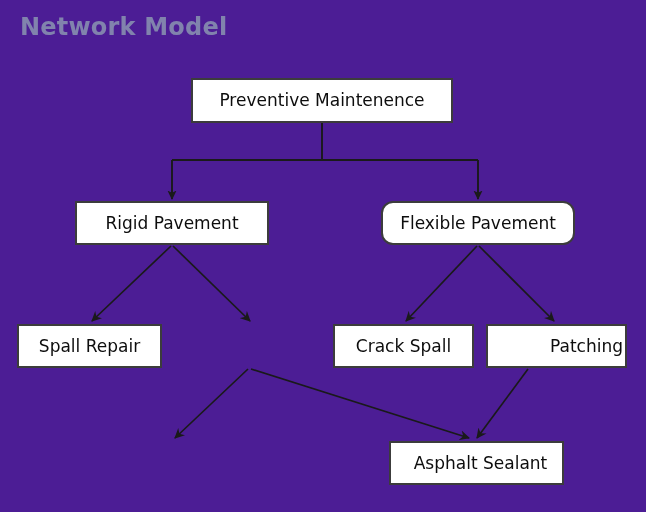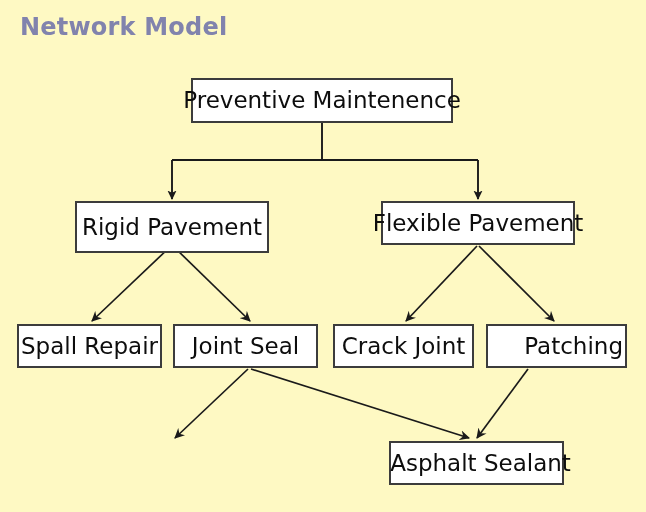--- a/index.html
+++ b/index.html
@@ -11,21 +11,21 @@
   body {
     width: 646px;
     height: 512px;
     overflow: hidden;
     font-family: "DejaVu Sans", "Liberation Sans", sans-serif;
   }
   #canvas {
     position: relative;
     width: 646px;
     height: 512px;
-    background: #fef9c3;
+    background: #4c1d95;
   }
   #diagram-title {
     position: absolute;
     left: 20px;
     top: 13px;
     font-family: "DejaVu Sans", "Liberation Sans", sans-serif;
     font-size: 24px;
     font-weight: bold;
     color: #8183ad;
     letter-spacing: 0.2px;
@@ -41,21 +41,21 @@
   .node {
     position: absolute;
     box-sizing: border-box;
     border: 2px solid #3c3c3c;
     background: #ffffff;
     display: flex;
     align-items: center;
     justify-content: center;
     color: #0d0d0d;
     font-family: "DejaVu Sans", "Liberation Sans", sans-serif;
-    font-size: 23px;
+    font-size: 17px;
     line-height: 1;
     white-space: nowrap;
     z-index: 2;
   }
   .node-label {
     display: block;
     padding: 0 2px;
   }
 </style>
 </head>
@@ -89,38 +89,35 @@
     <path d="M 248 369 L 175 438" stroke="#1a1a1a" stroke-width="1.7" fill="none" marker-end="url(#arrow-diag)"></path>
     <path d="M 251 369 L 469 438" stroke="#1a1a1a" stroke-width="1.7" fill="none" marker-end="url(#arrow-diag)"></path>
 
     <path d="M 528 369 L 477 438" stroke="#1a1a1a" stroke-width="1.7" fill="none" marker-end="url(#arrow-diag)"></path>
   </svg>
 
   <div class="node" style="left:191px; top:78px; width:262px; height:45px;">
     <span class="node-label">Preventive Maintenence</span>
   </div>
 
-  <div class="node" style="left:75px; top:201px; width:194px; height:52px;">
+  <div class="node" style="left:75px; top:201px; width:194px; height:44px;">
     <span class="node-label">Rigid Pavement</span>
   </div>
 
-  <div class="node" style="left:381px; top:201px; width:194px; height:44px;">
+  <div class="node" style="left:381px; top:201px; width:194px; height:44px;border-radius:12px;">
     <span class="node-label">Flexible Pavement</span>
   </div>
 
   <div class="node" style="left:17px; top:324px; width:145px; height:44px;">
     <span class="node-label">Spall Repair</span>
   </div>
 
-  <div class="node" style="left:173px; top:324px; width:145px; height:44px;">
-    <span class="node-label">Joint Seal</span>
-  </div>
 
   <div class="node" style="left:333px; top:324px; width:141px; height:44px;">
-    <span class="node-label">Crack Joint</span>
+    <span class="node-label">Crack Spall</span>
   </div>
 
   <div class="node" style="left:486px; top:324px; width:141px; height:44px;justify-content:flex-end;">
     <span class="node-label">Patching</span>
   </div>
 
 
   <div class="node" style="left:389px; top:441px; width:175px; height:44px;padding-left:8px;">
     <span class="node-label">Asphalt Sealant</span>
   </div>

